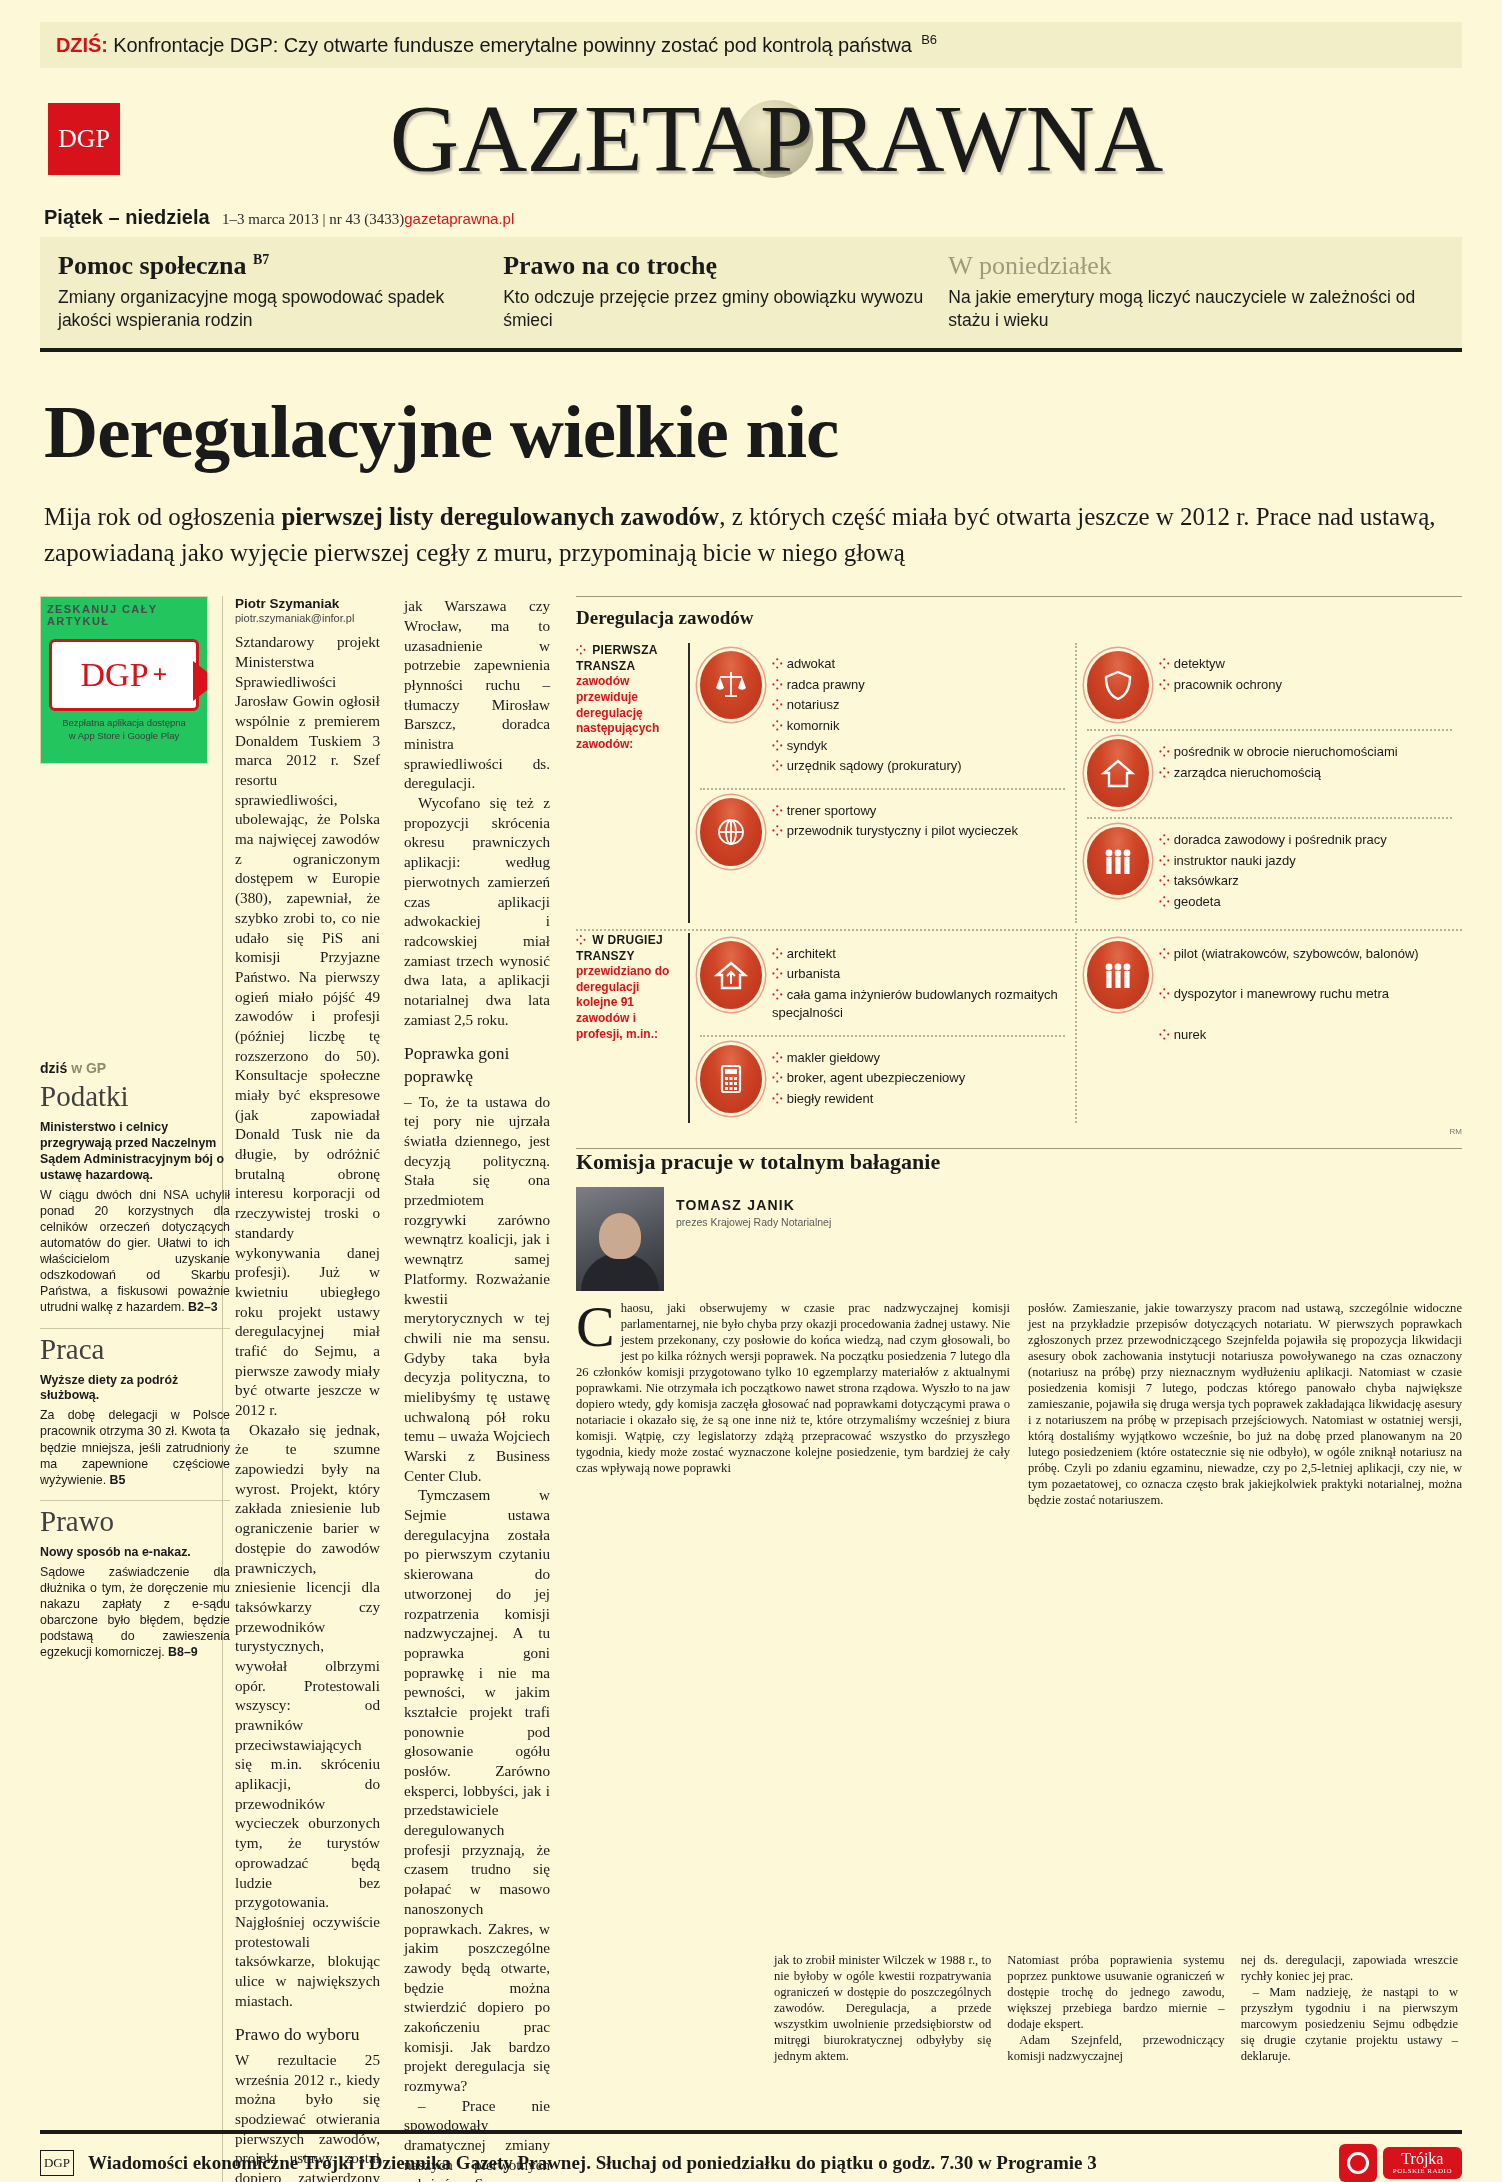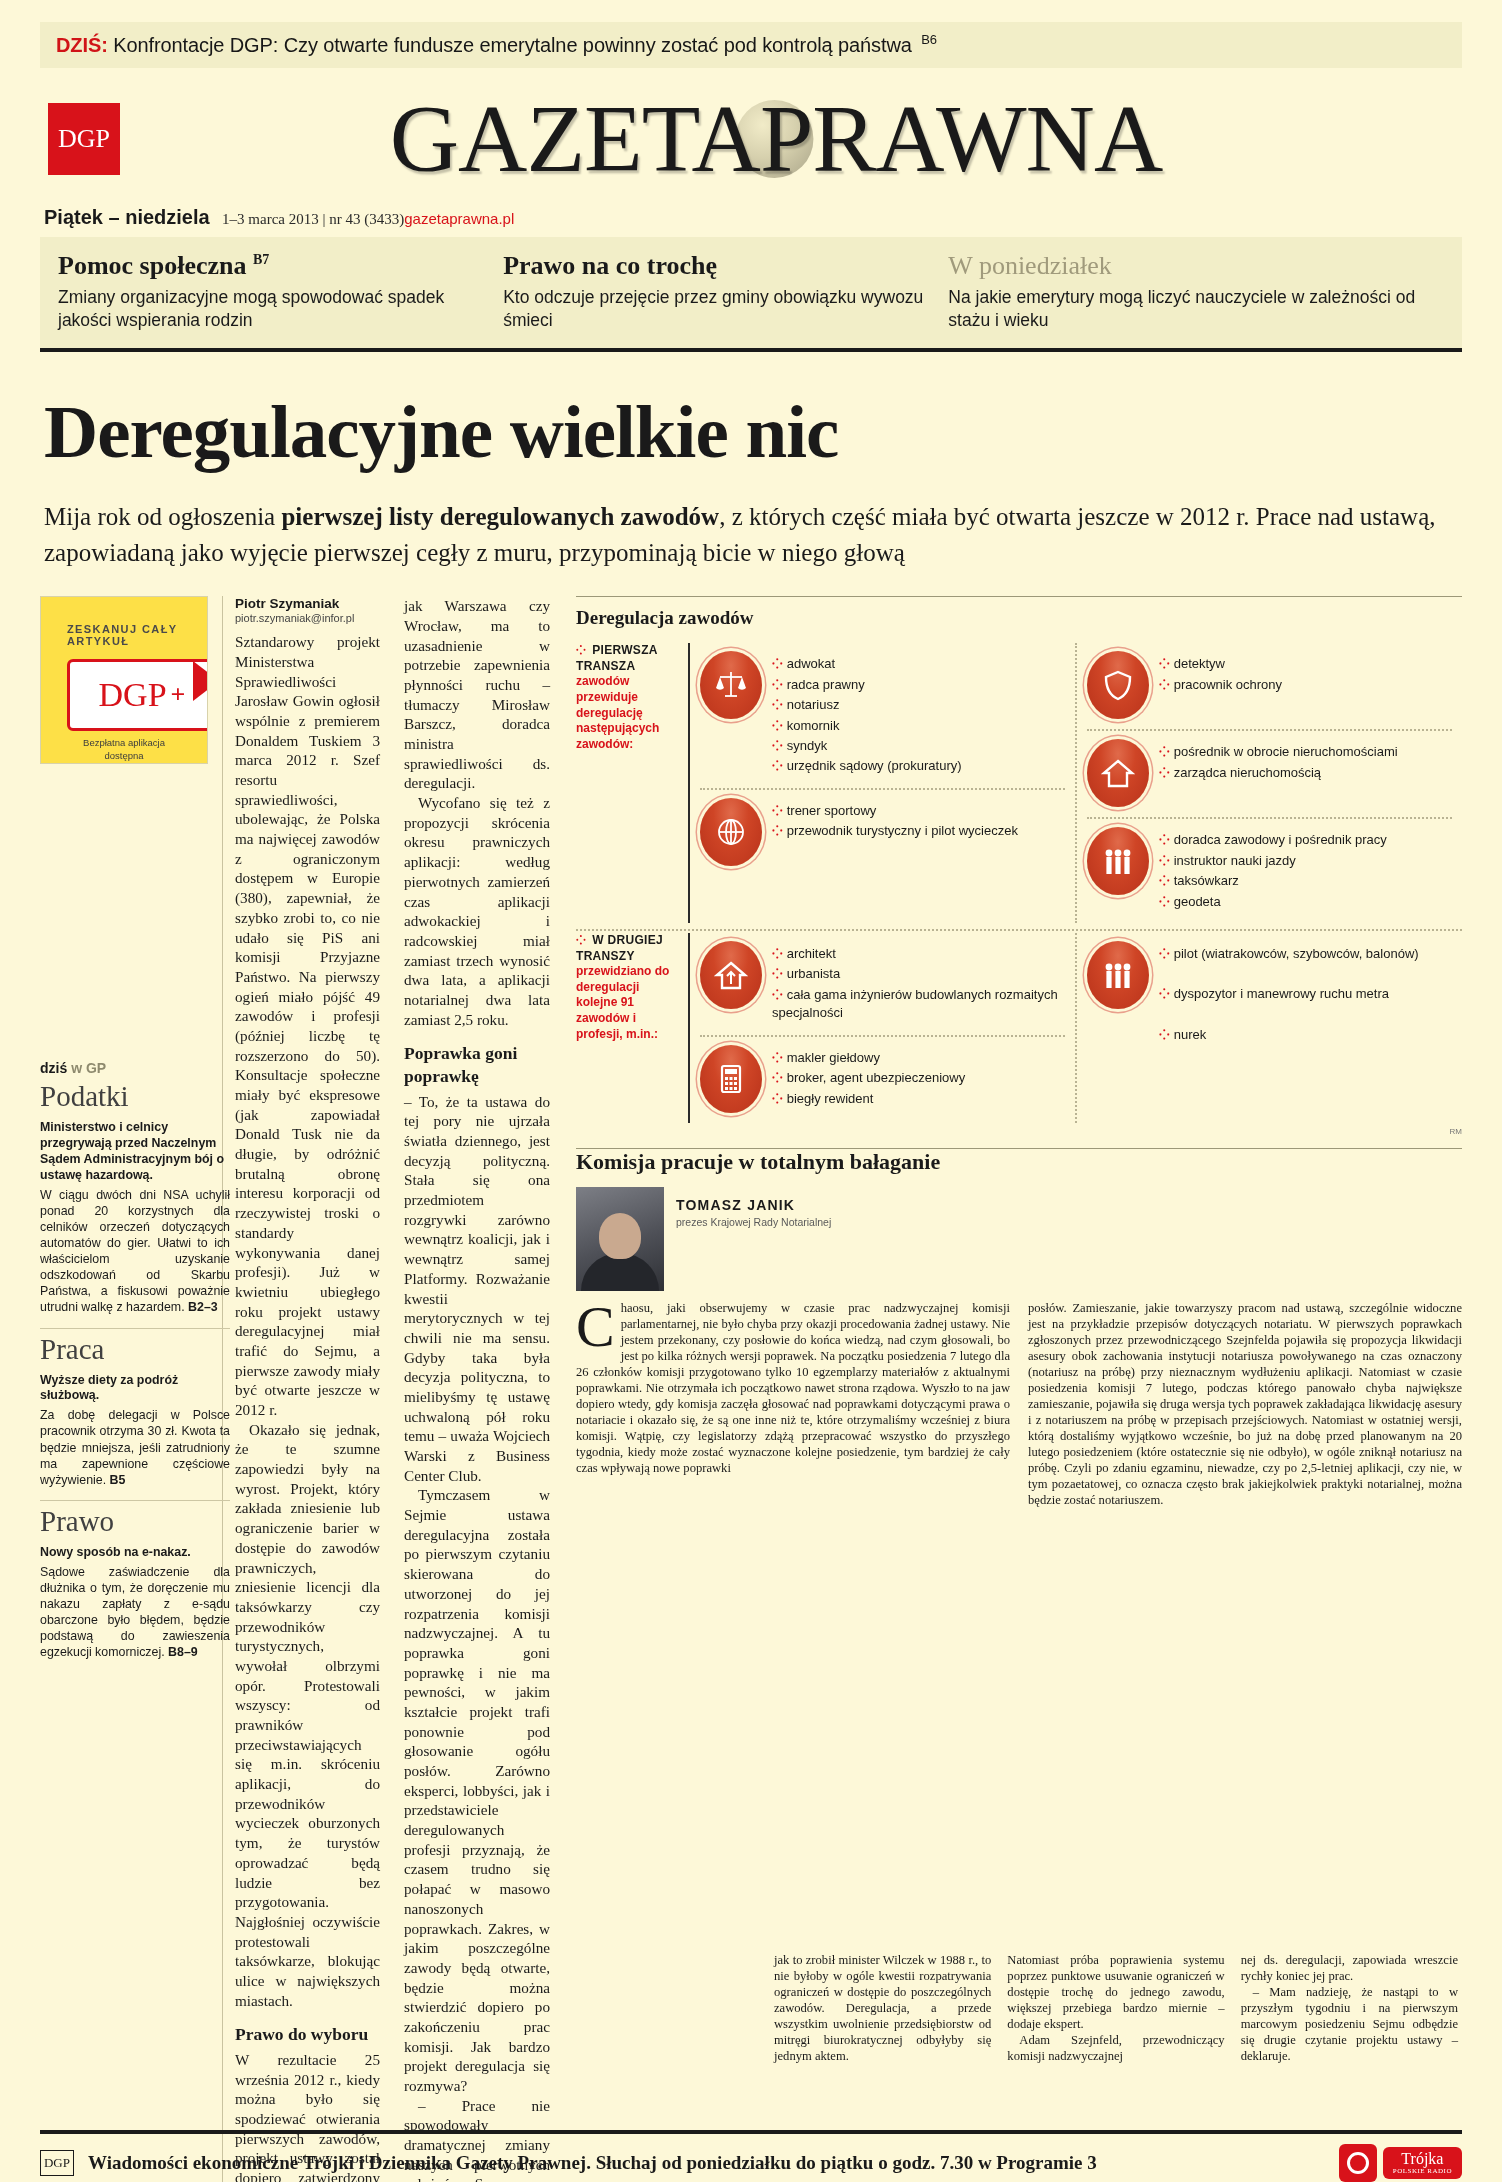--- a/index.html
+++ b/index.html
@@ -95,21 +95,21 @@
   .main{
     display:flex; margin-top:26px; gap:0;
   }
   .colA{ width:182px; padding-right:14px; }
   .colB{ width:170px; padding:0 12px; border-left:1px solid #c9c3a0; }
   .colC{ width:170px; padding:0 12px; }
   .infog{ flex:1; padding-left:14px; }
 
   
   .appbox{
-    background:#fde047; border:1px solid #d8d2ab; padding:26px;
+    background:#22c55e; border:1px solid #d8d2ab; padding:6px;
     height:168px; position:relative; overflow:hidden;
   }
   .appbox .scantxt{ font-size:11px; font-weight:bold; letter-spacing:1.4px; color:#4a4a4a; }
   .appbox .logobig{
     margin:12px auto 6px auto; width:150px; height:72px;
     border:3px solid #d8121a; border-radius:6px; background:#fff;
     display:flex;align-items:center;justify-content:center; gap:4px;
     font-family:"Liberation Serif", serif; font-size:34px; color:#d8121a;
   }
   .appbox .logobig .plus{ font-size:26px; font-weight:bold;}
@@ -126,21 +126,21 @@
 
   .body-col{
     font-family:"Liberation Serif", serif;
     font-size:15.2px; line-height:1.295; text-align:justify;
     hyphens:auto;
   }
   .body-col p{ margin:0; text-indent:14px; }
   .body-col p.first{ text-indent:0; }
   .body-col h4{
     font-family:"Liberation Serif", serif;
-    font-size:17.5px; font-weight:bold; margin:13px 0 4px 0; text-align:left;
+    font-size:17.5px; font-weight:normal; margin:13px 0 4px 0; text-align:left;
   }
 
   
   .rail{ width:182px; }
   .rail .hdr{ font-size:14px; font-weight:bold; margin-top:18px; }
   .rail .hdr .light{ color:#8e8a6e; font-weight:bold; }
   .rail h5{
     font-family:"Liberation Serif", serif; font-size:29px; font-weight:normal;
     margin:4px 0 7px 0; color:#404040;
   }

